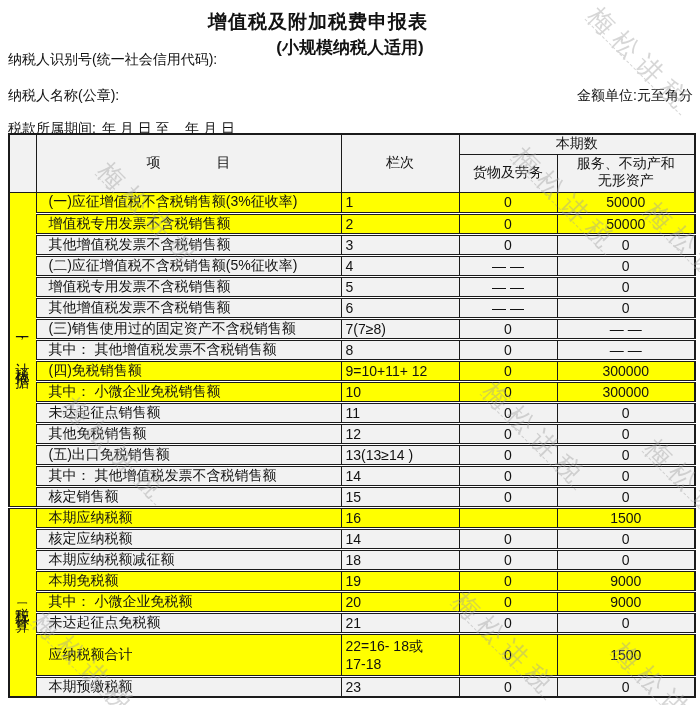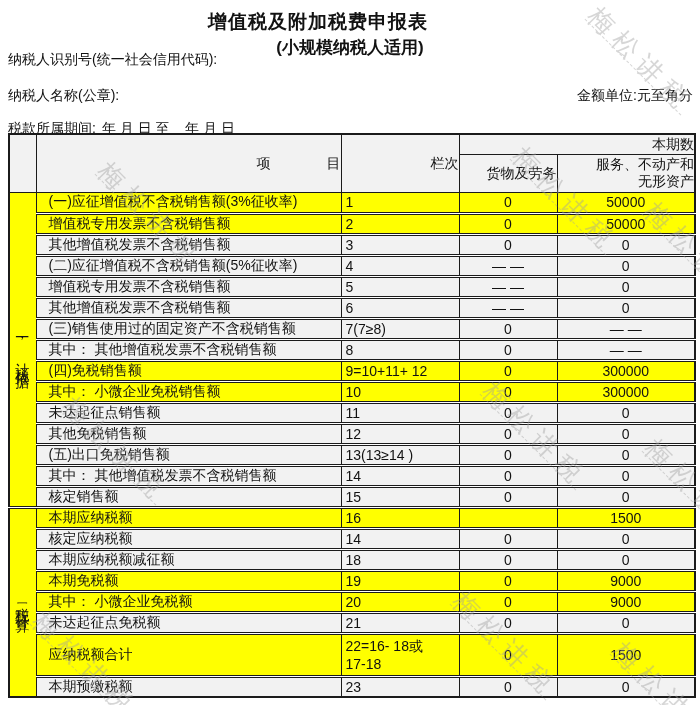--- a/index.html
+++ b/index.html
@@ -25,21 +25,21 @@
   .meta-right .lbl { margin-right:8px; }
 
   .tbl-wrap { position:absolute; left:8px; top:133px; width:690px; height:572px; overflow:hidden; }
   table { border-collapse:collapse; table-layout:fixed; width:686px; background:#ffffff; border:2px solid #1b1b1b; }
   th, td {
     border:1px solid #1b1b1b; padding:0; font-size:14px; font-weight:normal;
     background:#f2f2f2; overflow:hidden;
   }
   tr.h1 { height:20px; }
   tr.h2 { height:38px; }
-  thead th { text-align:right; vertical-align:middle; white-space:pre-line; line-height:17px; }
+  thead th { text-align:center; vertical-align:middle; white-space:pre-line; line-height:17px;font-family:Liberation Mono, monospace; }
   tbody tr { height:21px; }
   tbody tr.tall { height:43px; }
   tbody tr.dbl td { border-top:3px double #1b1b1b; }
   td.item { text-align:left; padding-left:12px; white-space:nowrap; }
   td.colno { text-align:left; padding-left:4px; vertical-align:middle; white-space:pre-line; line-height:18px; }
   td.val { text-align:center; }
   tr.hl td { background:#ffff00; }
   td.section {
     writing-mode:vertical-rl; text-orientation:upright;
     text-align:center; vertical-align:middle; letter-spacing:4px;

